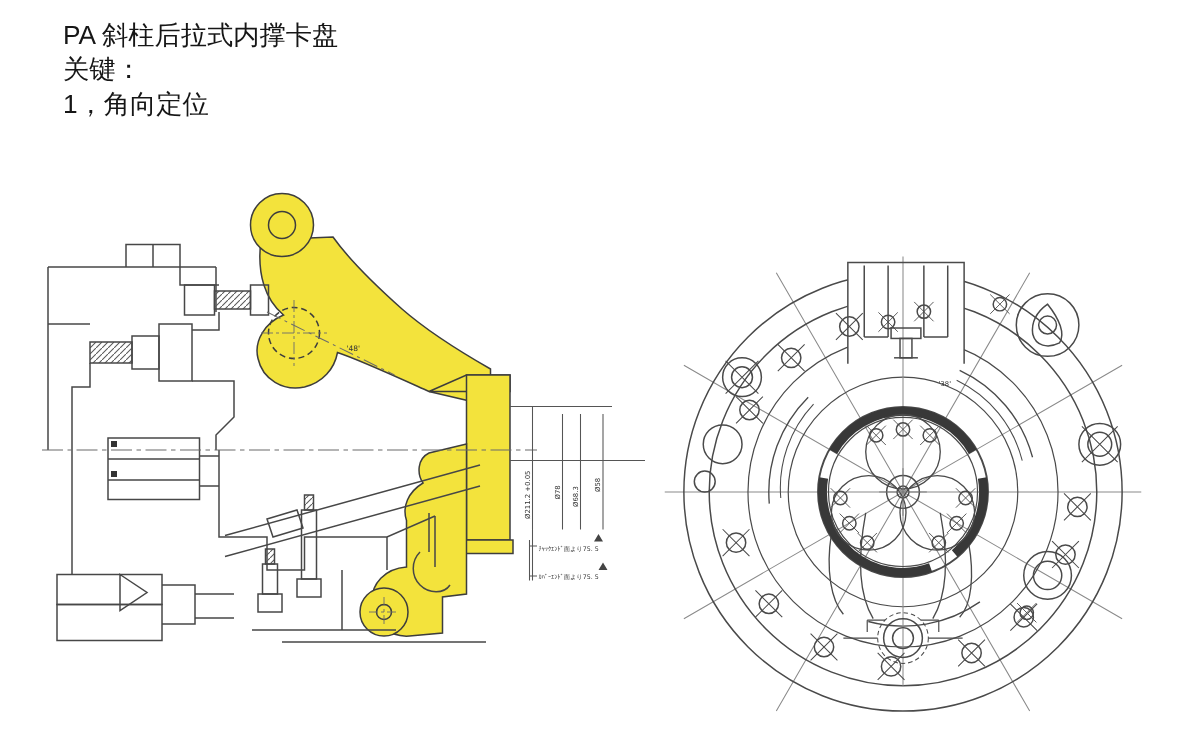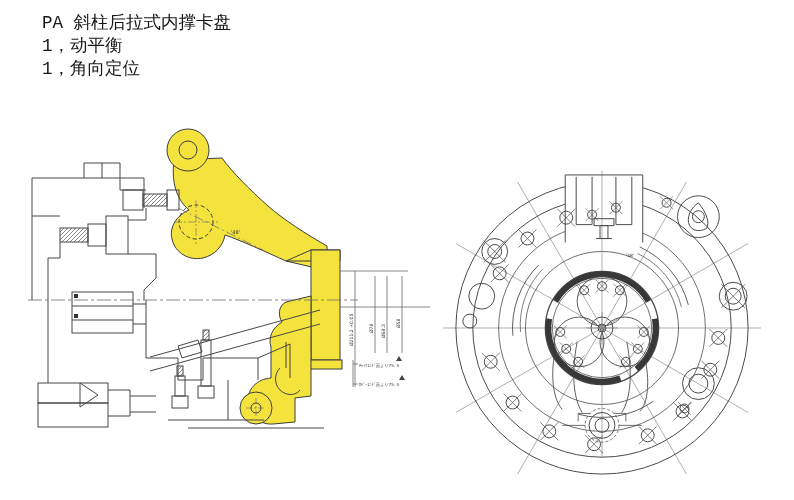--- a/index.html
+++ b/index.html
@@ -1,33 +1,33 @@
 <!DOCTYPE html>
 <html><head>
 <meta charset="utf-8">
 <style>
   html,body{margin:0;padding:0;}
   body{
     width:794px;height:500px;position:relative;background:#ffffff;
     font-family:"Liberation Sans","DejaVu Sans",sans-serif;
     overflow:hidden;color:#161616;
   }
-  .textblock{position:absolute;left:42px;top:12px;line-height:23px;font-size:17.5px;font-family:Liberation Mono, monospace;}
+  .textblock{position:absolute;left:42px;top:12px;line-height:23px;font-size:17.5px;}
   .textblock div{white-space:nowrap;}
   .fig{position:absolute;}
   #fig-left{left:28px;top:128px;width:410px;height:320px;}
   #fig-right{left:443px;top:167px;width:318px;height:318px;}
   svg text{font-family:"DejaVu Sans",sans-serif;}
 </style>
 </head>
 <body>
 
 <div class="textblock">
   <div>PA 斜柱后拉式内撑卡盘</div>
-  <div>1，动平衡</div>
+  <div>关键：</div>
   <div>1，角向定位</div>
 </div>
 
 <svg id="fig-left" class="fig" viewBox="0 0 410 320">
   <defs>
     <pattern id="h1" patternUnits="userSpaceOnUse" width="4" height="4">
       <path d="M0,4 L4,0" stroke="#5a5a5a" stroke-width="0.7"></path>
     </pattern>
   </defs>
 

